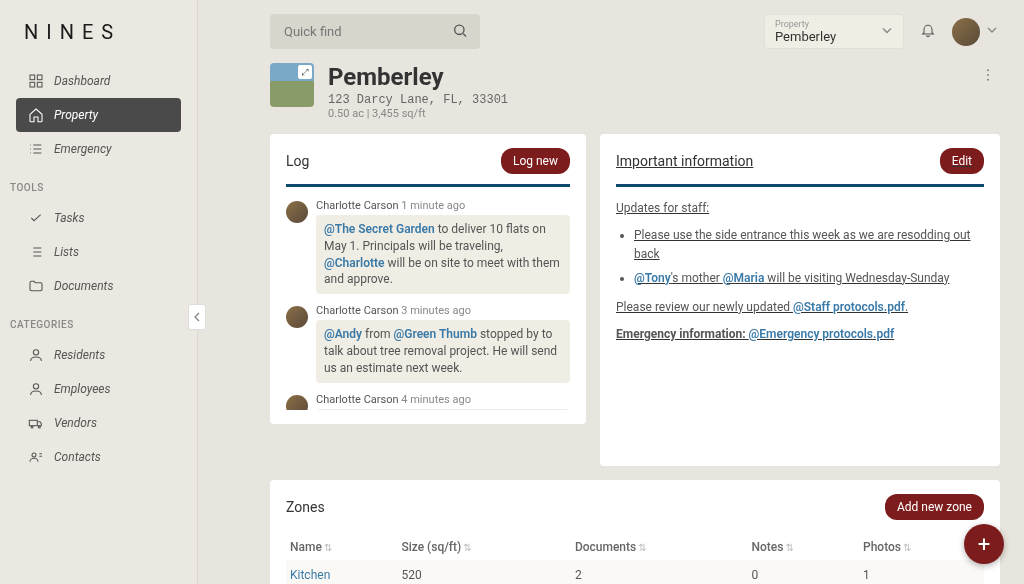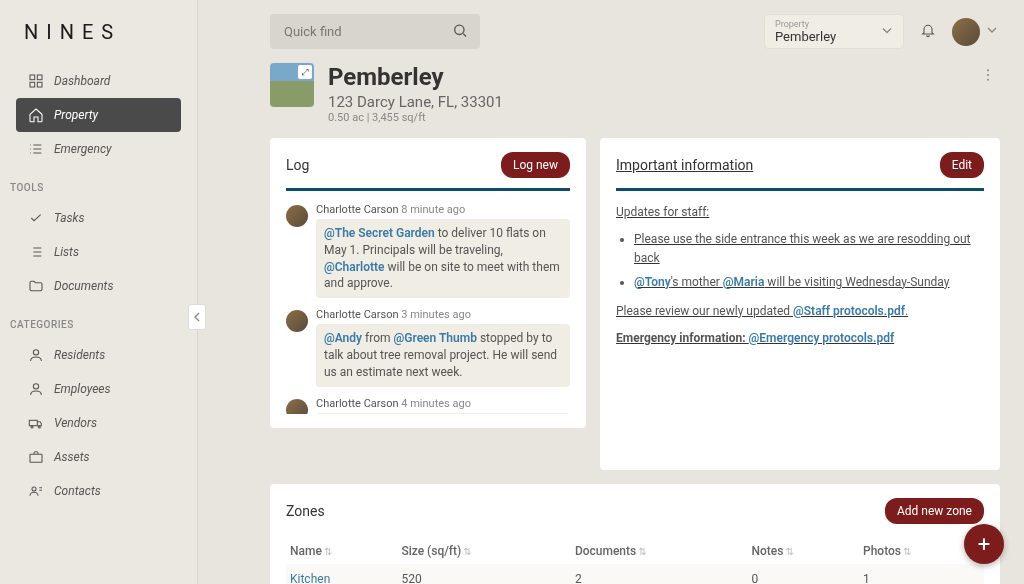--- a/index.html
+++ b/index.html
@@ -32,21 +32,21 @@
 .bell { cursor: pointer; color: #555; }
 .avatar-dd { display: flex; align-items: center; gap: 4px; cursor: pointer; }
 .avatar { width: 28px; height: 28px; border-radius: 50%; background: linear-gradient(135deg,#8b6f47,#5a4a3a); }
 .avatar-dd .chev { color: #888; }
 
 .content { flex: 1; overflow-y: auto; padding: 0 24px 24px; }
 .header-row { display: flex; align-items: flex-start; gap: 14px; margin-bottom: 14px; }
 .prop-thumb { width: 44px; height: 44px; border-radius: 4px; background: linear-gradient(180deg,#7aa8c8 40%,#8a9b6a 40%); position: relative; }
 .prop-thumb .expand { position: absolute; top: 2px; right: 2px; width: 14px; height: 14px; background: #fff; border-radius: 2px; display: flex; align-items: center; justify-content: center; font-size: 9px; }
 .header-text h1 { font-size: 24px; font-weight: 700; color: #333; margin-bottom: 2px; }
-.header-text .addr { font-size: 15px; color: #666; }
+.header-text .addr { font-size: 12px; color: #666; font-family: Liberation Mono, monospace; }
 .header-text .meta { font-size: 11px; color: #888; }
 .header-menu { margin-left: auto; width: 24px; height: 24px; display: flex; align-items: center; justify-content: center; background: #e8e5de; cursor: pointer; color: #888; border-radius: 3px; }
 
 .cards-row { display: flex; gap: 14px; margin-bottom: 14px; }
 .card { background: #fff; border-radius: 4px; padding: 14px 16px; }
 .card-header { display: flex; align-items: center; justify-content: space-between; margin-bottom: 12px; padding-bottom: 10px; border-bottom: 3px solid #0c4a6e; }
 .card-title { font-size: 14px; color: #333; }
 .btn-primary { background: #7d1c1c; color: #fff; border: none; padding: 6px 12px; border-radius: 12px; font-size: 12px; cursor: pointer; }
 .log-card { flex: 0 0 316px; height: 290px; overflow: hidden; display: flex; flex-direction: column; }
 .info-card { flex: 1; height: 332px; overflow: hidden; text-decoration: underline; }
@@ -167,29 +167,20 @@
               <path d="M14 10h4l2 3v3h-6"></path>
               <circle cx="6" cy="18" r="1.5"></circle>
               <circle cx="17" cy="18" r="1.5"></circle>
             </svg>
           </span>
           <span class="label">Vendors</span>
         </div>
         <div class="nav-item">
           <span class="nav-icon">
             <svg viewBox="0 0 24 24">
-              <rect x="3" y="8" width="18" height="12" rx="1"></rect>
-              <path d="M9 8V6a2 2 0 012-2h2a2 2 0 012 2v2"></path>
-            </svg>
-          </span>
-          <span class="label">Assets</span>
-        </div>
-        <div class="nav-item">
-          <span class="nav-icon">
-            <svg viewBox="0 0 24 24">
               <circle cx="9" cy="9" r="3"></circle>
               <path d="M3 19c0-3 3-5 6-5s6 2 6 5M17 7h4M17 11h4"></path>
             </svg>
           </span>
           <span class="label">Contacts</span>
         </div>
       </div>
   </aside>
 
   <div class="collapse-toggle">
@@ -256,21 +247,21 @@
       <div class="cards-row">
         <div class="card log-card">
           <div class="card-header">
             <div class="card-title">Log</div>
             <button class="btn-primary">Log new</button>
           </div>
           <div class="log-body" id="log-body">
               <div class="log-entry">
                 <div class="log-avatar"></div>
                 <div class="log-content">
-                  <div class="log-meta"><span class="author">Charlotte Carson</span> <span>8 minute ago</span></div>
+                  <div class="log-meta"><span class="author">Charlotte Carson</span> <span>1 minute ago</span></div>
                   <div class="log-bubble"><span class="mention">@The Secret Garden</span> to deliver 10 flats on May 1. Principals will be traveling, <span class="mention">@Charlotte</span> will be on site to meet with them and approve.</div>
                 </div>
               </div>
               <div class="log-entry">
                 <div class="log-avatar"></div>
                 <div class="log-content">
                   <div class="log-meta"><span class="author">Charlotte Carson</span> <span>3 minutes ago</span></div>
                   <div class="log-bubble"><span class="mention">@Andy</span> from <span class="mention">@Green Thumb</span> stopped by to talk about tree removal project. He will send us an estimate next week.</div>
                 </div>
               </div>

